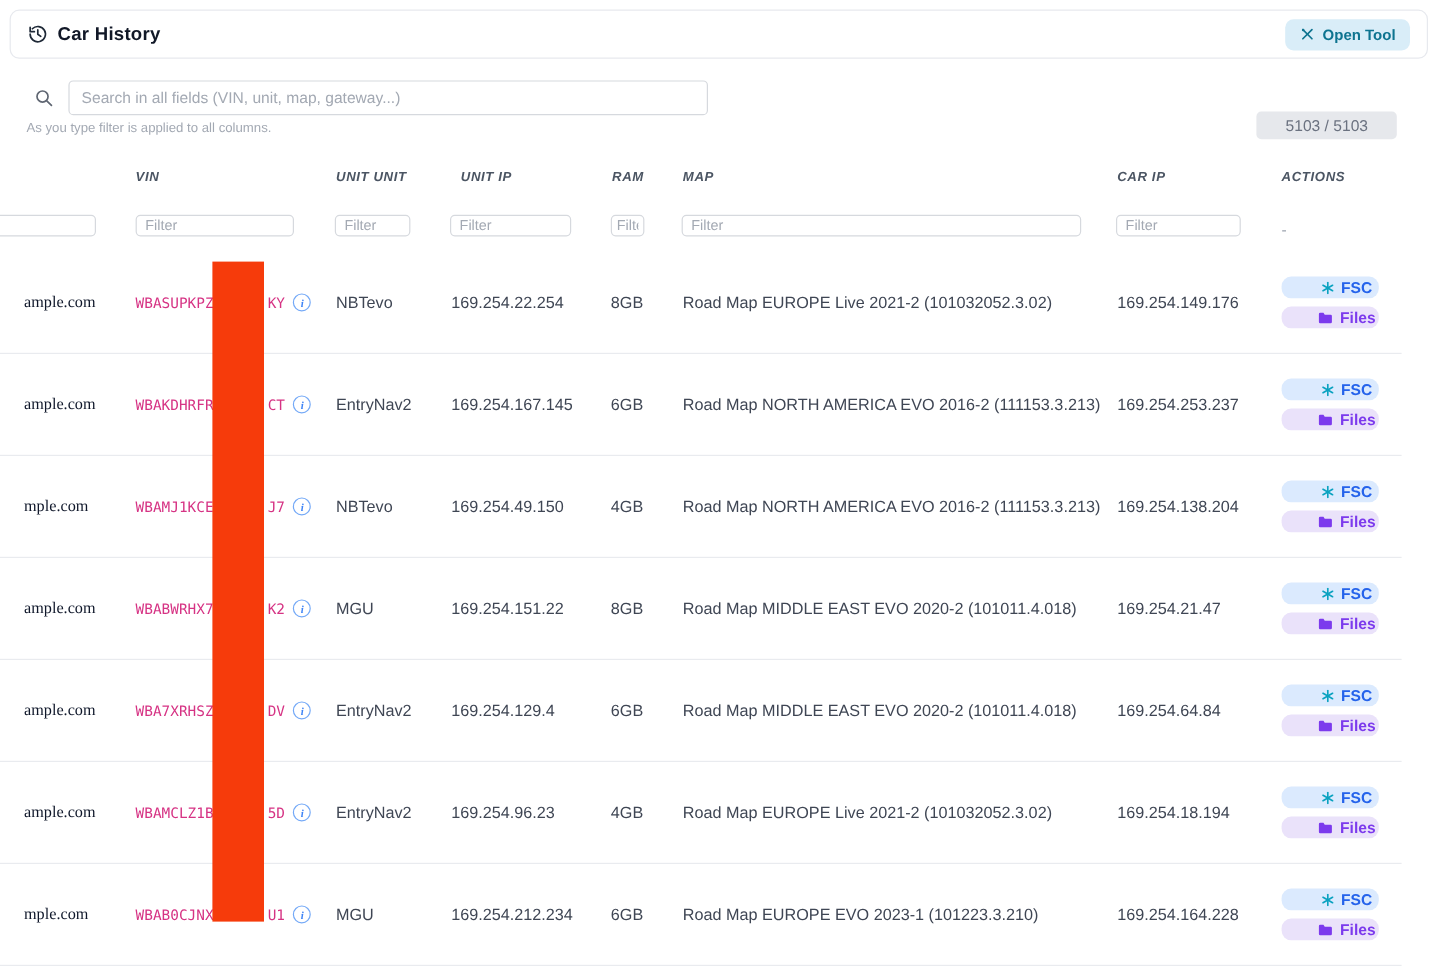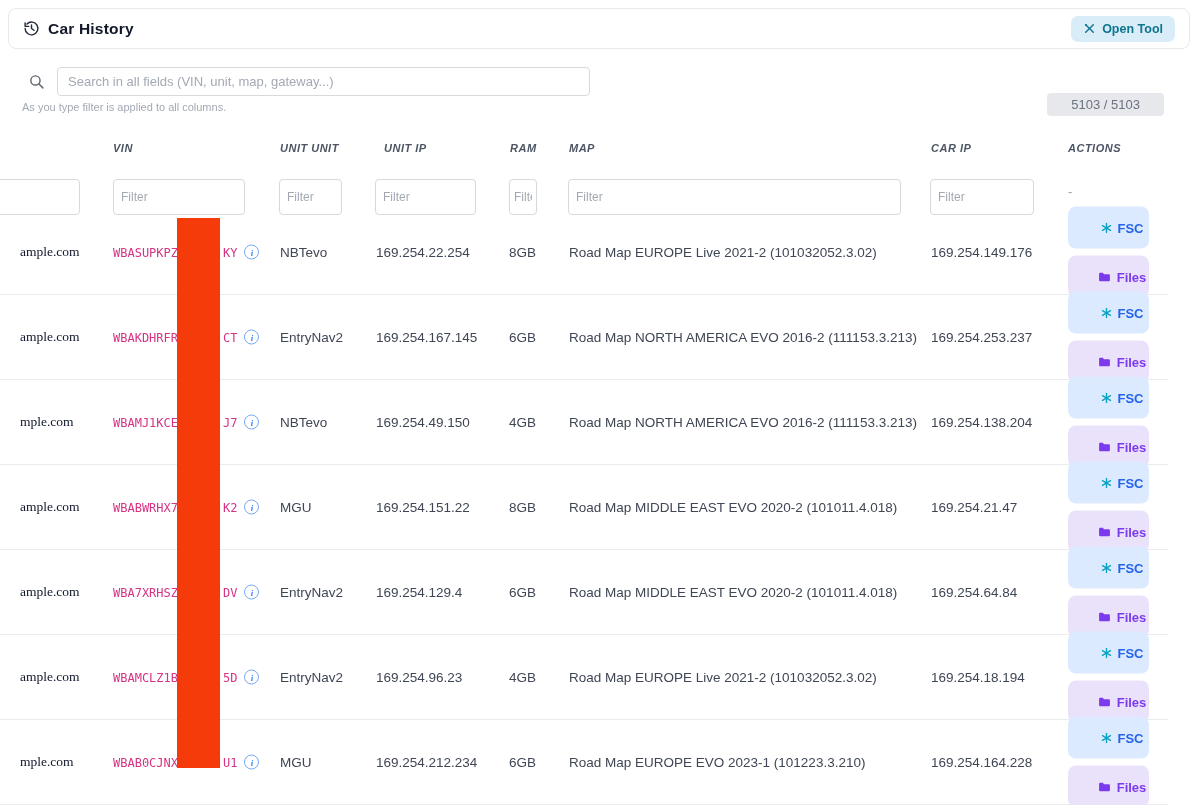--- a/index.html
+++ b/index.html
@@ -52,21 +52,21 @@
 
   
   .col-headers{position:absolute;top:142px;left:0;width:100%;height:16px;}
   .ch{position:absolute;font-size:11px;font-weight:700;color:#4b5563;letter-spacing:.5px;white-space:nowrap;font-style:italic;}
   .ch-vin{left:113px}.ch-unittype{left:280px}.ch-unitip{left:384px}
   .ch-ram{left:510px}.ch-map{left:569px}.ch-carip{left:931px}.ch-actions{left:1068px}
 
   
   .filter-row{position:absolute;top:179px;left:0;width:100%;height:26px;}
   .f{
-    position:absolute;height:36px;box-sizing:border-box;border:1px solid #d6d9de;
+    position:absolute;height:18px;box-sizing:border-box;border:1px solid #d6d9de;
     border-radius:4px;padding:0 7px;font-size:12px;font-family:inherit;color:#374151;
     outline:none;background:#fff;
   }
   .f::placeholder{color:#a3a9b3;}
   .f-email{left:-42px;width:122px}
   .f-vin{left:113px;width:132px}
   .f-unittype{left:279px;width:63px}
   .f-unitip{left:375px;width:101px}
   .f-ram{left:509px;width:28px;padding:0 4px}
   .f-map{left:568px;width:333px}
@@ -92,21 +92,21 @@
     justify-content:center;margin-left:7px;font-family:"Liberation Serif",serif;
     font-style:italic;cursor:pointer;flex:0 0 auto;
   }
   .c-unittype{left:280px}
   .c-unitip{left:376px}
   .c-ram{left:499px;width:37px;text-align:right}
   .c-map{left:569px}
   .c-carip{left:931px}
   .c-actions{left:1068px;width:81px;display:flex;flex-direction:column;gap:7px;}
   .btn{
-    display:flex;align-items:center;justify-content:center;gap:6px;height:42px;width:81px;
+    display:flex;align-items:center;justify-content:center;gap:6px;height:18px;width:81px;
     border:none;border-radius:8px;font-size:13px;font-weight:700;font-family:inherit;cursor:pointer;padding-left:33px;
   }
   .btn-fsc{background:var(--fsc-bg);color:var(--fsc-text);}
   .btn-files{background:var(--files-bg);color:var(--files-text);}
 
   
   .redaction{
     position:absolute;left:177px;top:218px;width:43px;height:550px;
     background:var(--redaction);z-index:5;
   }

